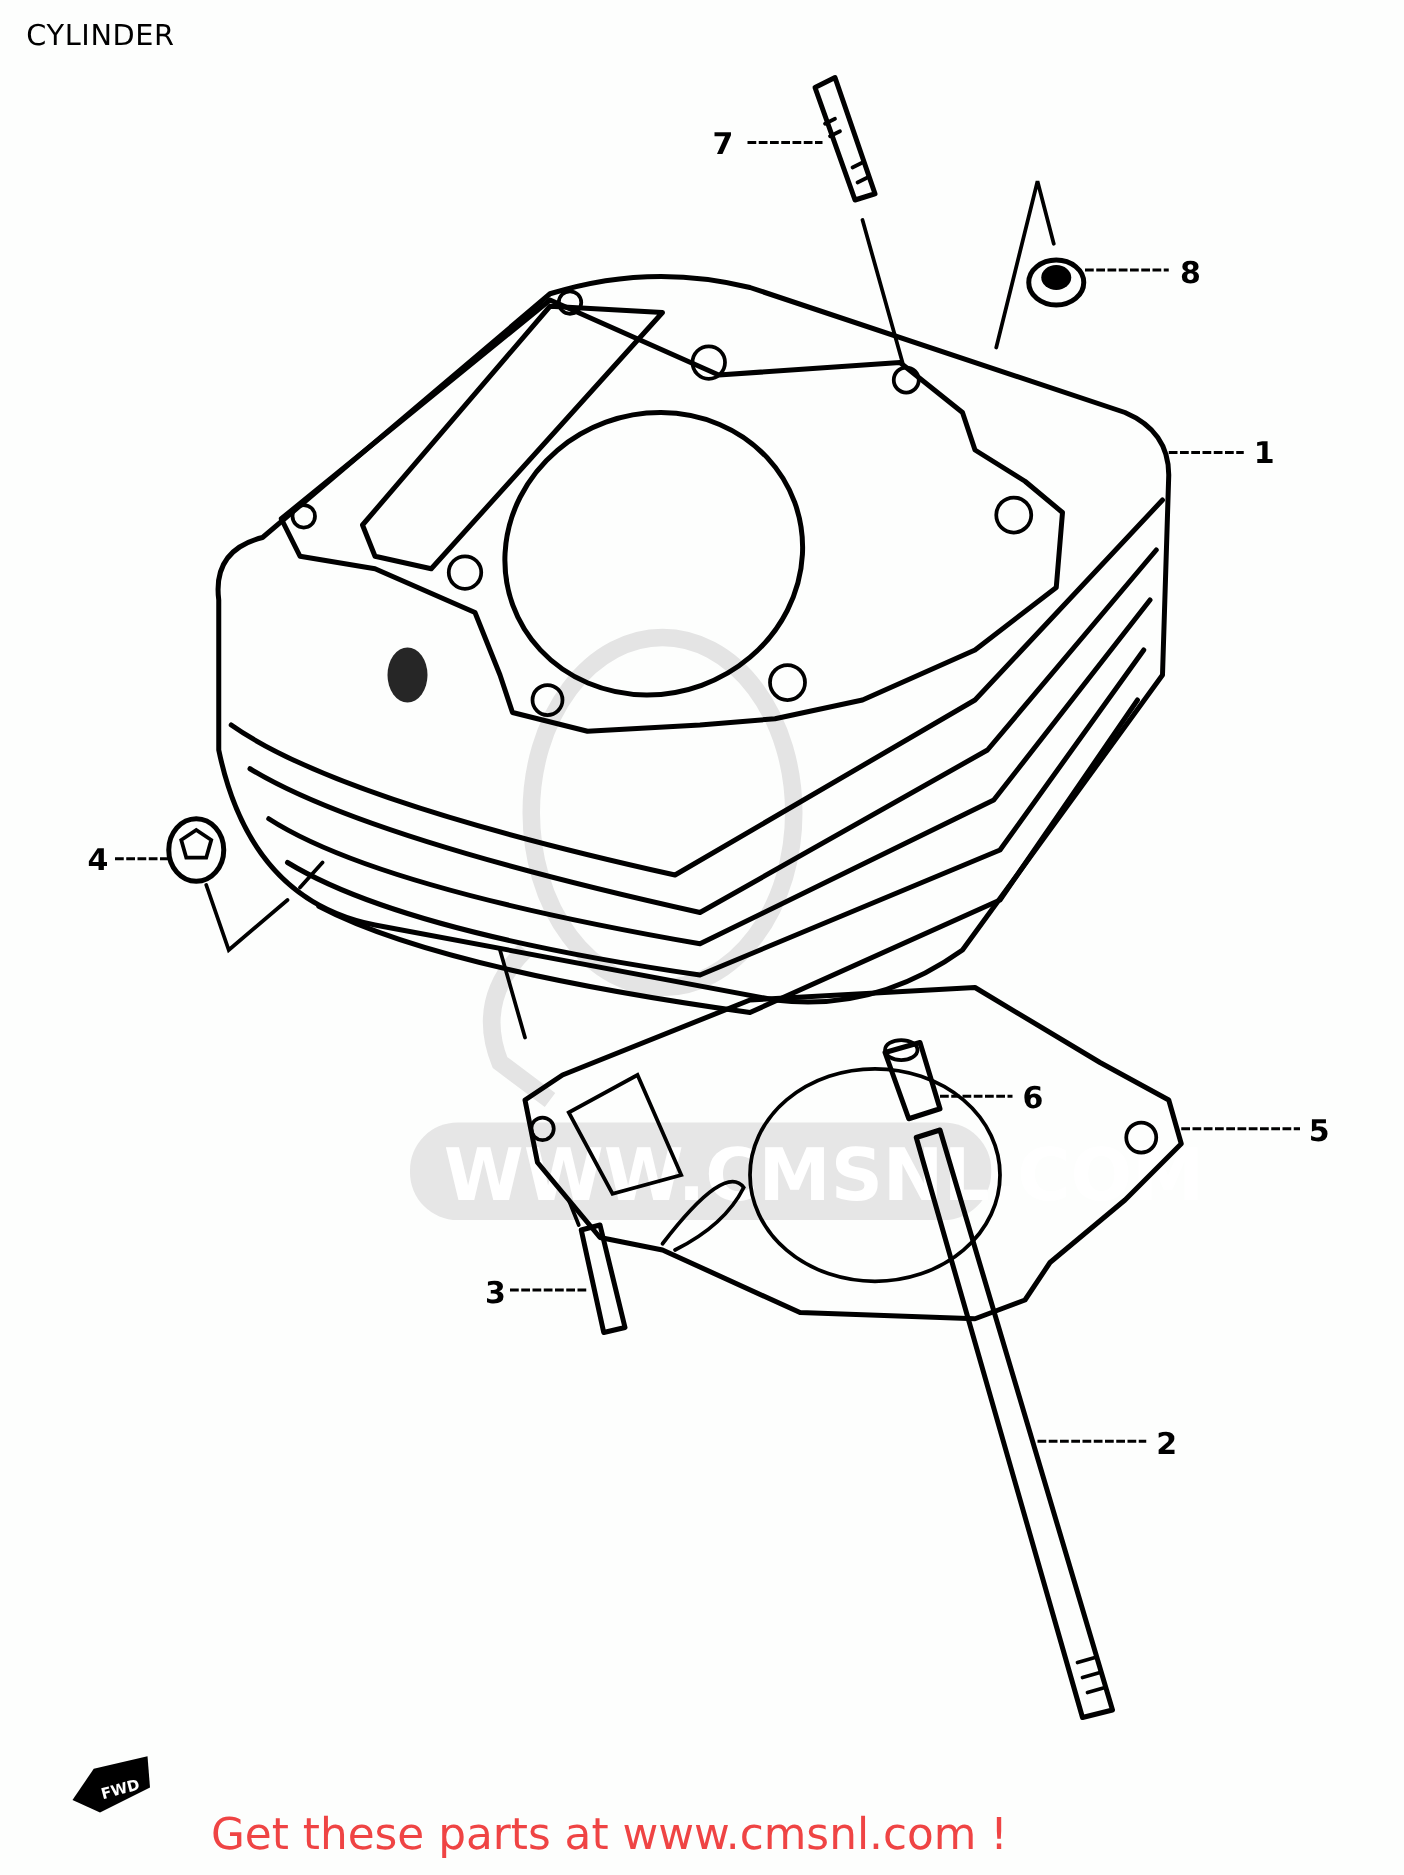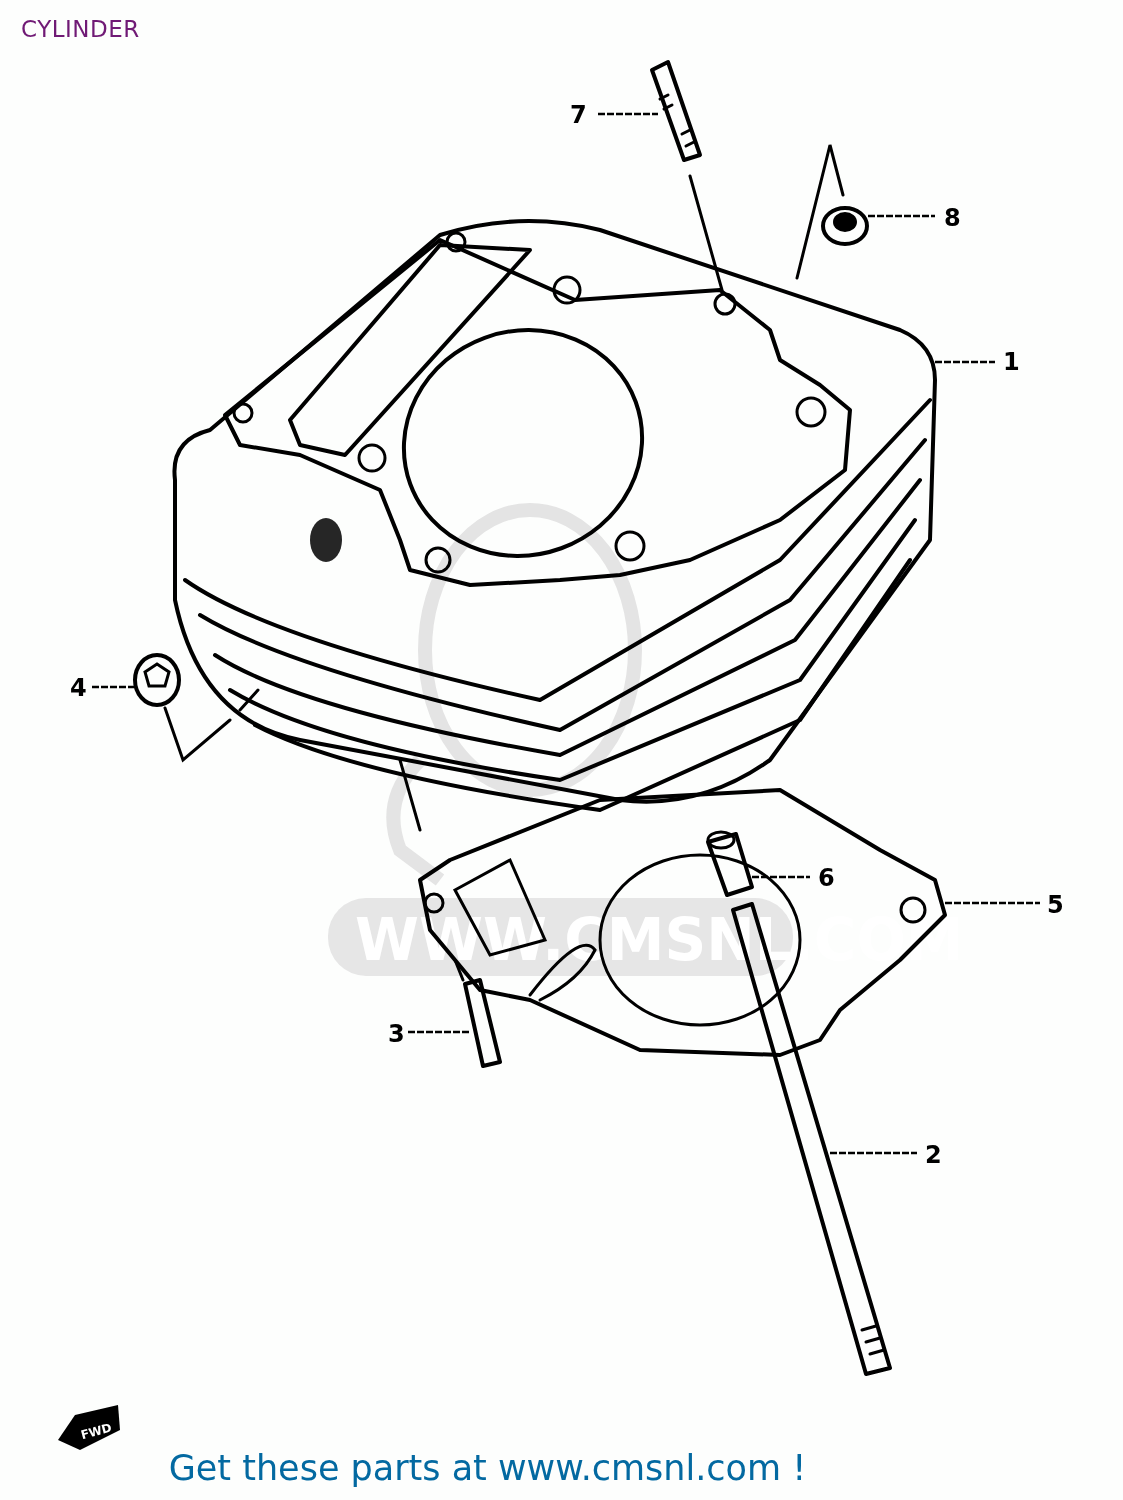--- a/index.html
+++ b/index.html
@@ -1,20 +1,20 @@
 <!DOCTYPE html>
 <html><head>
 <meta charset="utf-8">
 <style>
   html, body { margin:0; padding:0; background:#fdfefd; }
   body { width:1123px; height:1500px; position:relative; overflow:hidden; font-family:"DejaVu Sans", sans-serif; }
-  .title { position:absolute; left:21px; top:16px; font-size:23px; color:#701a75; letter-spacing:0.5px; font-family:"DejaVu Sans", sans-serif; }
+  .title { position:absolute; left:21px; top:16px; font-size:23px; color:#000000; letter-spacing:0.5px; font-family:"DejaVu Sans", sans-serif; }
   .diagram { position:absolute; left:0; top:0; width:1123px; height:1500px; }
   .callout { font-family:"DejaVu Sans", sans-serif; font-weight:bold; font-size:24px; fill:#000; }
-  .footer { position:absolute; left:0; width:989px; top:1448px; text-align:center; font-size:35px; color:#0369a1; font-family:"DejaVu Sans", sans-serif; }
+  .footer { position:absolute; left:0; width:989px; top:1448px; text-align:center; font-size:35px; color:#ef4444; font-family:"DejaVu Sans", sans-serif; }
   .footer span { margin-left:-14px; }
   .wm { fill:none; stroke:#e4e4e4; stroke-width:14; }
   .wmtext { font-family:"DejaVu Sans", sans-serif; font-weight:bold; font-size:58px; fill:#ffffff; }
   .ink { fill:none; stroke:#000; stroke-width:4; stroke-linecap:round; stroke-linejoin:round; }
   .thin { fill:none; stroke:#000; stroke-width:3; stroke-linecap:round; }
   .lead { stroke:#000; stroke-width:2.5; stroke-dasharray:7 2; }
 </style>
 </head>
 <body>
 

